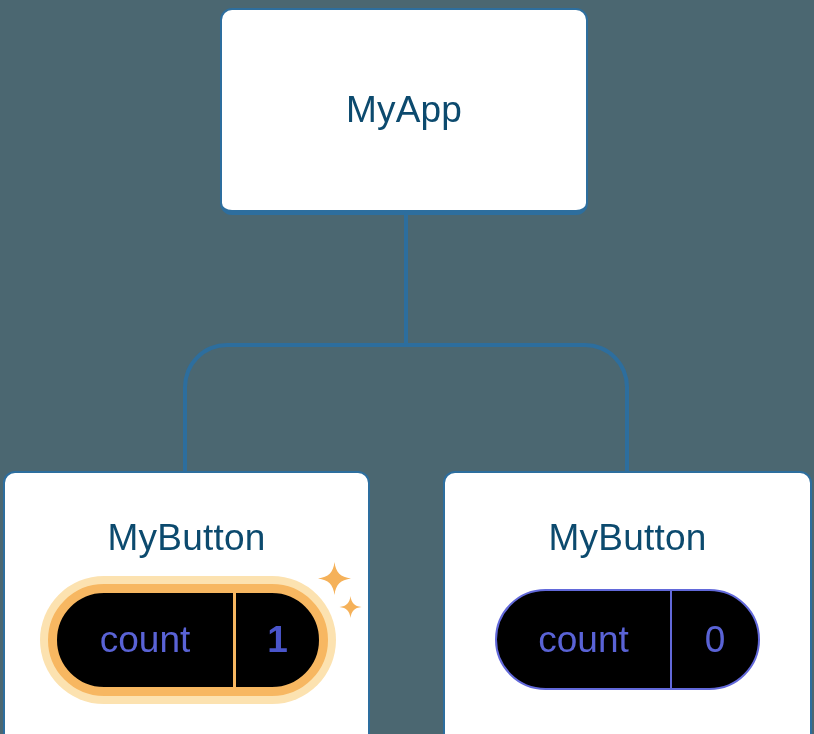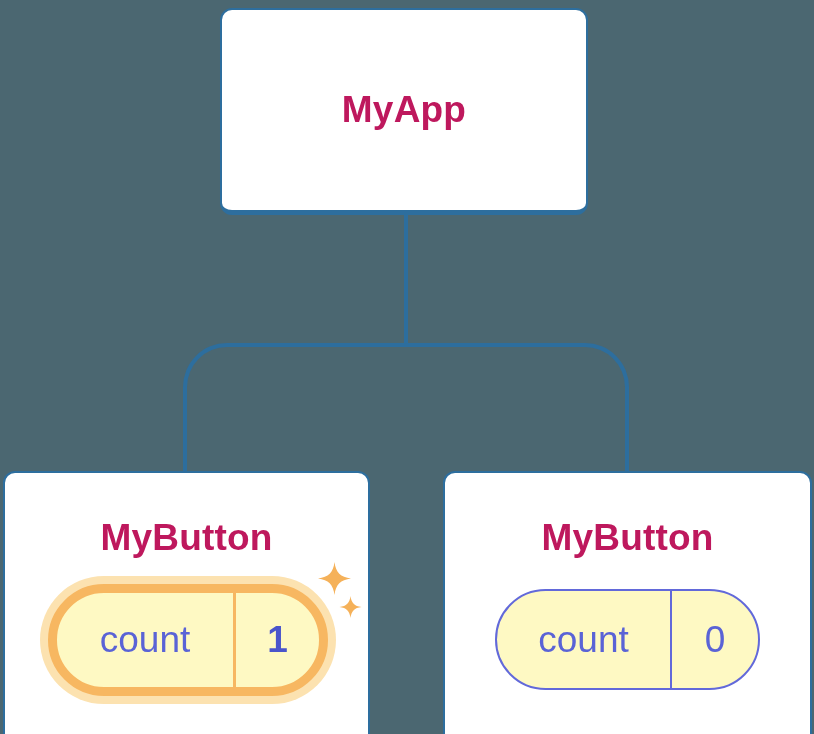--- a/index.html
+++ b/index.html
@@ -12,23 +12,23 @@
   }
   .card {
     position: absolute;
     background: #FFFFFF;
     border: 2px solid #2D6E9E;
     border-bottom-width: 5px;
     border-radius: 12px;
     box-sizing: border-box;
   }
   .node-label {
-    color: #be185d;
+    color: #0c4a6e;
     font-size: 37px;
-    font-weight: 700;
+    font-weight: 400;
     letter-spacing: 0.2px;
   }
   
   #myapp-node {
     left: 220px; top: 8px; width: 368px; height: 207px;
     display: flex; align-items: center; justify-content: center;
   }
   
   #connector-stem {
     position: absolute;
@@ -50,21 +50,21 @@
   .child-label {
     position: absolute; top: 44px; left: 0; width: 100%;
     text-align: center;
   }
   
   .pill {
     position: absolute;
     box-sizing: border-box;
     display: flex;
     align-items: stretch;
-    background: #fef9c3;
+    background: #000000;
     font-size: 37px;
     color: #5A63D6;
   }
   .pill .seg {
     display: flex; align-items: center; justify-content: center;
   }
   .pill-highlighted {
     left: 43px; top: 111px; width: 280px; height: 112px;
     border: 9px solid #F7B761;
     border-radius: 70px;

